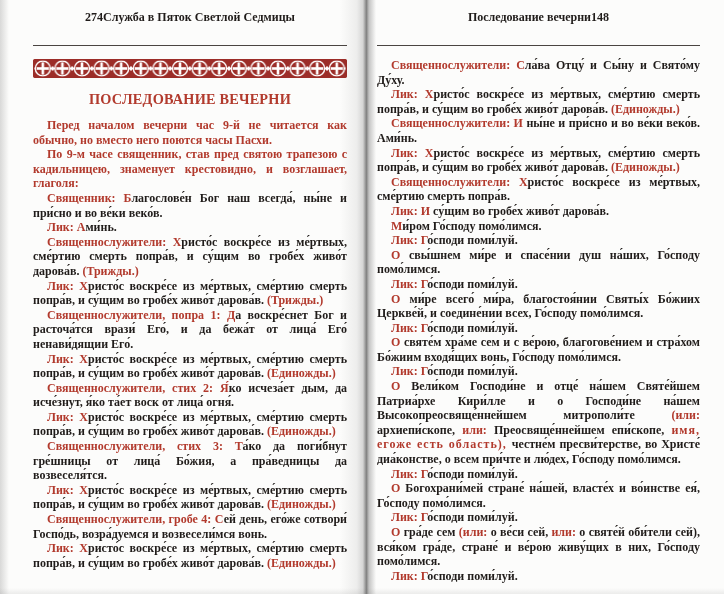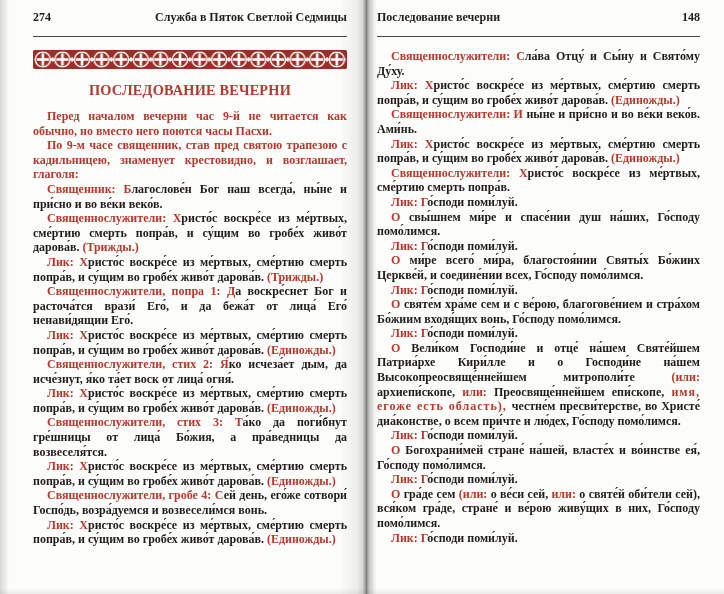--- a/index.html
+++ b/index.html
@@ -10,23 +10,23 @@
   }
   .spread{
     position:relative;width:724px;height:594px;overflow:hidden;
     background:#fcfcfb;
   }
   .page{position:absolute;top:0;height:594px;box-sizing:border-box;}
   .page-left{left:0;width:362px;padding:10px 15px 0 33px;}
   .page-right{left:362px;width:362px;padding:10px 24px 0 15px;}
 
   .running-head{
-    display:flex;justify-content:space-between;align-items:baseline;
+    display:flex;justify-content:center;align-items:baseline;
     font-size:12px;font-weight:700;color:var(--ink);
-    border-bottom:1.4px solid #4a4542;padding-bottom:11px;
+    border-bottom:1.4px solid #4a4542;padding-bottom:20px;
   }
   .ornament{display:block;margin-top:13px;}
   .title-block{margin-top:13px;text-align:center;color:var(--red);font-weight:700;}
   .title-line1{font-size:14.3px;letter-spacing:.2px;}
   .title-line2{font-size:13.2px;margin-top:2px;}
 
   .body-text-block{
     margin-top:10px;
     font-size:12px;line-height:14.6px;font-weight:700;
     color:var(--ink);text-align:justify;
@@ -85,20 +85,21 @@
     </svg>
 
     <div class="title-block">
       <div class="title-line1">ПОСЛЕДОВАНИЕ ВЕЧЕРНИ</div>
     </div>
 
     <div class="body-text-block">
         <p><span class="red">Перед началом вечерни час 9-й не читается как обычно, но вместо него поются часы Пасхи.</span></p>
         <p><span class="red">По 9-м часе священник, став пред святою трапезою с кадильницею, знаменует крестовидно, и возглашает, глаголя:</span></p>
         <p><span class="red">Священник: Б</span><span class="blk">лагослове́н Бог наш всегда́, ны́не и при́сно и во ве́ки веко́в.</span></p>
+        <p><span class="red">Лик: А</span><span class="blk">ми́нь.</span></p>
         <p><span class="red">Священнослужители: Х</span><span class="blk">ристо́с воскре́се из ме́ртвых, сме́ртию смерть попра́в, и су́щим во гробе́х живо́т дарова́в. </span><span class="red">(Трижды.)</span></p>
         <p><span class="red">Лик: Х</span><span class="blk">ристо́с воскре́се из ме́ртвых, сме́ртию смерть попра́в, и су́щим во гробе́х живо́т дарова́в. </span><span class="red">(Трижды.)</span></p>
         <p><span class="red">Священнослужители, попра 1: Д</span><span class="blk">а воскре́снет Бог и расточа́тся врази́ Его́, и да бежа́т от лица́ Его́ ненави́дящии Его́.</span></p>
         <p><span class="red">Лик: Х</span><span class="blk">ристо́с воскре́се из ме́ртвых, сме́ртию смерть попра́в, и су́щим во гробе́х живо́т дарова́в. </span><span class="red">(Единожды.)</span></p>
         <p><span class="red">Священнослужители, стих 2: Я́</span><span class="blk">ко исчеза́ет дым, да исче́знут, я́ко та́ет воск от лица́ огня́.</span></p>
         <p><span class="red">Лик: Х</span><span class="blk">ристо́с воскре́се из ме́ртвых, сме́ртию смерть попра́в, и су́щим во гробе́х живо́т дарова́в. </span><span class="red">(Единожды.)</span></p>
         <p><span class="red">Священнослужители, стих 3: Т</span><span class="blk">а́ко да поги́бнут гре́шницы от лица́ Бо́жия, а пра́ведницы да возвеселя́тся.</span></p>
         <p><span class="red">Лик: Х</span><span class="blk">ристо́с воскре́се из ме́ртвых, сме́ртию смерть попра́в, и су́щим во гробе́х живо́т дарова́в. </span><span class="red">(Единожды.)</span></p>
         <p><span class="red">Священнослужители, гробе 4: С</span><span class="blk">ей день, его́же сотвори́ Госпо́дь, возра́дуемся и возвесели́мся вонь.</span></p>
         <p><span class="red">Лик: Х</span><span class="blk">ристо́с воскре́се из ме́ртвых, сме́ртию смерть попра́в, и су́щим во гробе́х живо́т дарова́в. </span><span class="red">(Единожды.)</span></p>
@@ -110,20 +111,22 @@
       <span>Последование вечерни</span>
       <span>148</span>
     </div>
 
     <div class="body-text-block">
         <p><span class="red">Священнослужители: С</span><span class="blk">ла́ва Отцу́ и Сы́ну и Свято́му Ду́ху.</span></p>
         <p><span class="red">Лик: Х</span><span class="blk">ристо́с воскре́се из ме́ртвых, сме́ртию смерть попра́в, и су́щим во гробе́х живо́т дарова́в. </span><span class="red">(Единожды.)</span></p>
         <p><span class="red">Священнослужители: И</span><span class="blk"> ны́не и при́сно и во ве́ки веко́в. Ами́нь.</span></p>
         <p><span class="red">Лик: Х</span><span class="blk">ристо́с воскре́се из ме́ртвых, сме́ртию смерть попра́в, и су́щим во гробе́х живо́т дарова́в. </span><span class="red">(Единожды.)</span></p>
         <p><span class="red">Священнослужители: Х</span><span class="blk">ристо́с воскре́се из ме́ртвых, сме́ртию смерть попра́в.</span></p>
+        <p><span class="red">Лик: И</span><span class="blk"> су́щим во гробе́х живо́т дарова́в.</span></p>
+        <p><span class="red">М</span><span class="blk">и́ром Го́споду помо́лимся.</span></p>
         <p><span class="red">Лик: Г</span><span class="blk">о́споди поми́луй.</span></p>
         <p><span class="red">О</span><span class="blk"> свы́шнем ми́ре и спасе́нии душ на́ших, Го́споду помо́лимся.</span></p>
         <p><span class="red">Лик: Г</span><span class="blk">о́споди поми́луй.</span></p>
         <p><span class="red">О</span><span class="blk"> ми́ре всего́ ми́ра, благостоя́нии Святы́х Бо́жиих Церкве́й, и соедине́нии всех, Го́споду помо́лимся.</span></p>
         <p><span class="red">Лик: Г</span><span class="blk">о́споди поми́луй.</span></p>
         <p><span class="red">О</span><span class="blk"> святе́м хра́ме сем и с ве́рою, благогове́нием и стра́хом Бо́жиим входя́щих вонь, Го́споду помо́лимся.</span></p>
         <p><span class="red">Лик: Г</span><span class="blk">о́споди поми́луй.</span></p>
         <p><span class="red">О</span><span class="blk"> Вели́ком Господи́не и отце́ на́шем Святе́йшем Патриа́рхе Кири́лле и о Господи́не на́шем Высокопреосвяще́ннейшем митрополи́те </span><span class="red">(или: </span><span class="blk">архиепи́скопе, </span><span class="red">или: </span><span class="blk">Преосвяще́ннейшем епи́скопе, </span><span class="redsp">имя, егоже есть область), </span><span class="blk">честне́м пресви́терстве, во Христе́ диа́констве, о всем при́чте и лю́дех, Го́споду помо́лимся.</span></p>
         <p><span class="red">Лик: Г</span><span class="blk">о́споди поми́луй.</span></p>
         <p><span class="red">О</span><span class="blk"> Богохрани́мей стране́ на́шей, власте́х и во́инстве ея́, Го́споду помо́лимся.</span></p>

